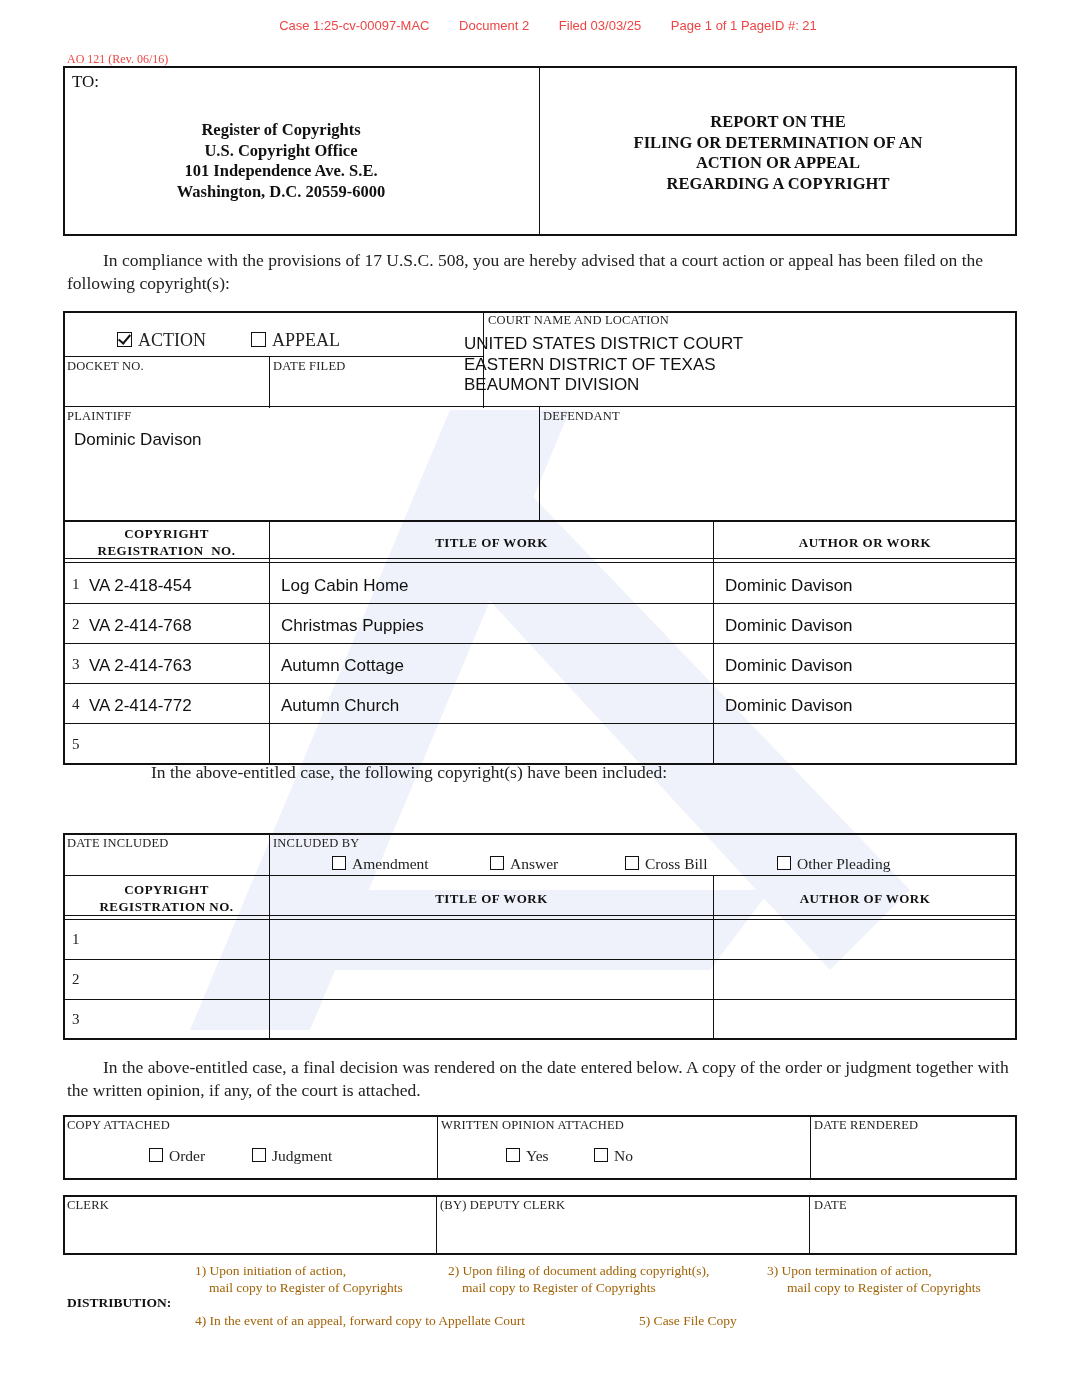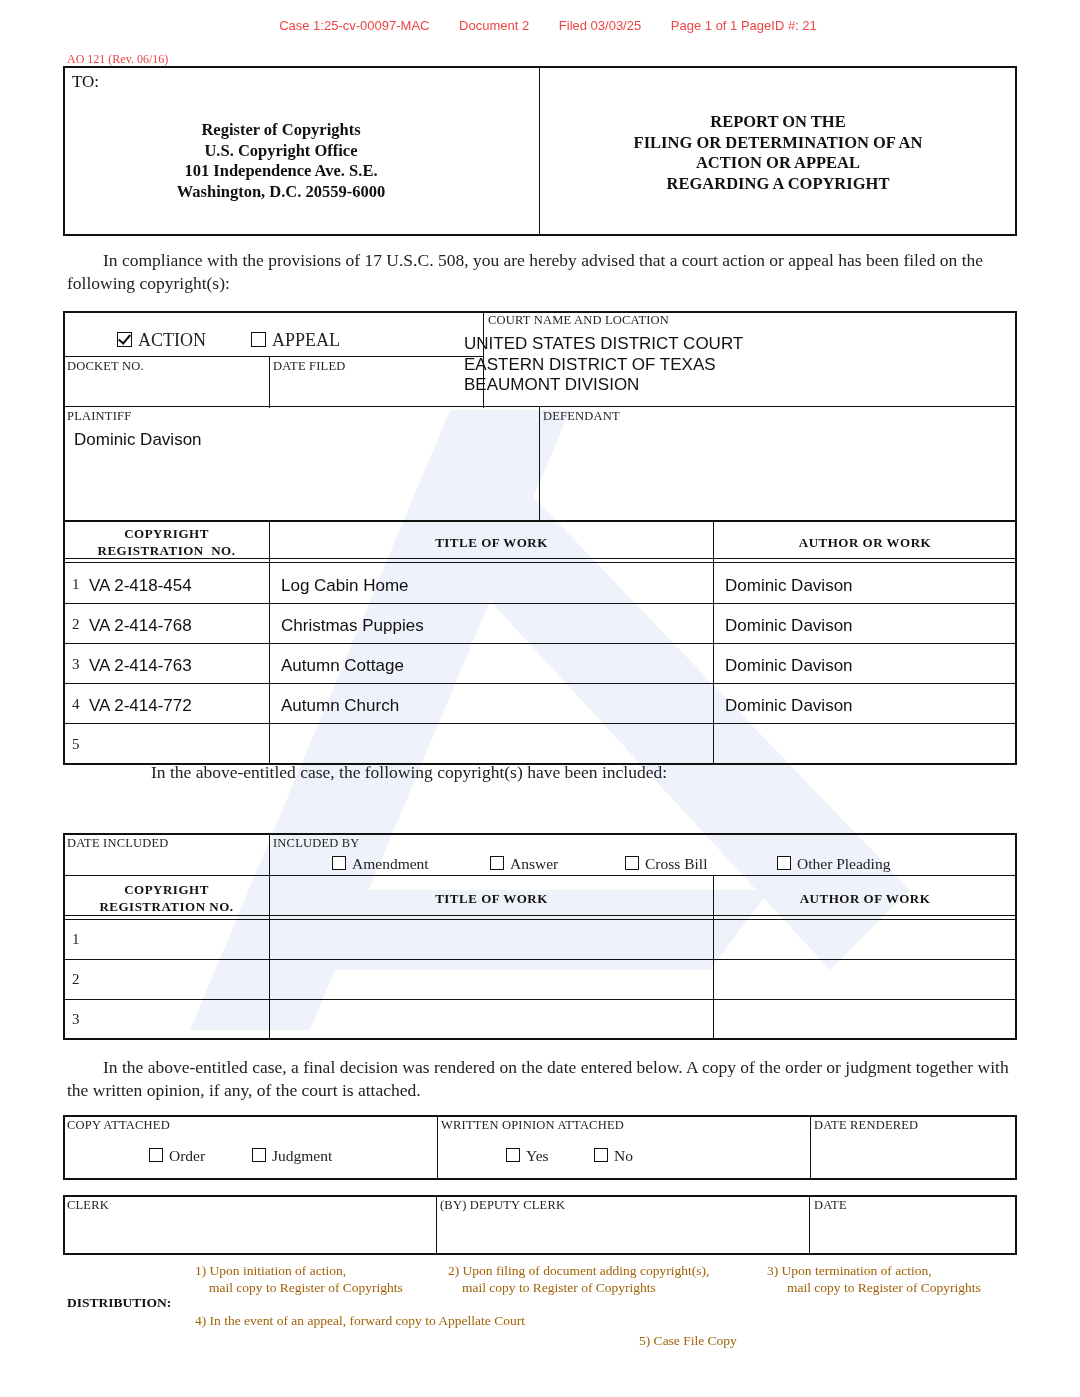--- a/index.html
+++ b/index.html
@@ -254,13 +254,13 @@
 </div>
 <div class="dist" style="left:448px; top:1262px;">
   <div>2) Upon filing of document adding copyright(s),</div>
   <div style="padding-left:14px;">mail copy to Register of Copyrights</div>
 </div>
 <div class="dist" style="left:767px; top:1262px;">
   <div>3) Upon termination of action,</div>
   <div style="padding-left:20px;">mail copy to Register of Copyrights</div>
 </div>
 <div class="dist" style="left:195px; top:1312px;">4) In the event of an appeal, forward copy to Appellate Court</div>
-<div class="dist" style="left:639px; top:1312px;margin-top:20px;">5) Case File Copy</div>
+<div class="dist" style="left:639px; top:1312px;">5) Case File Copy</div>
 
 </body></html>

